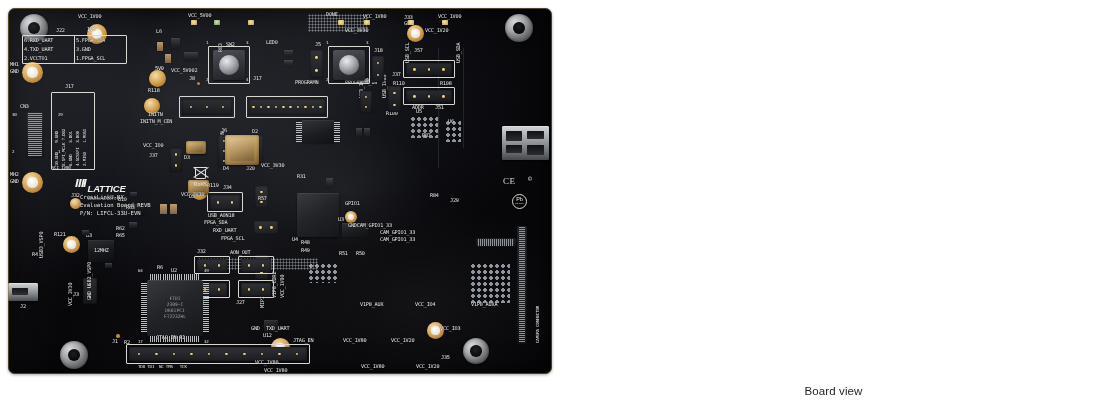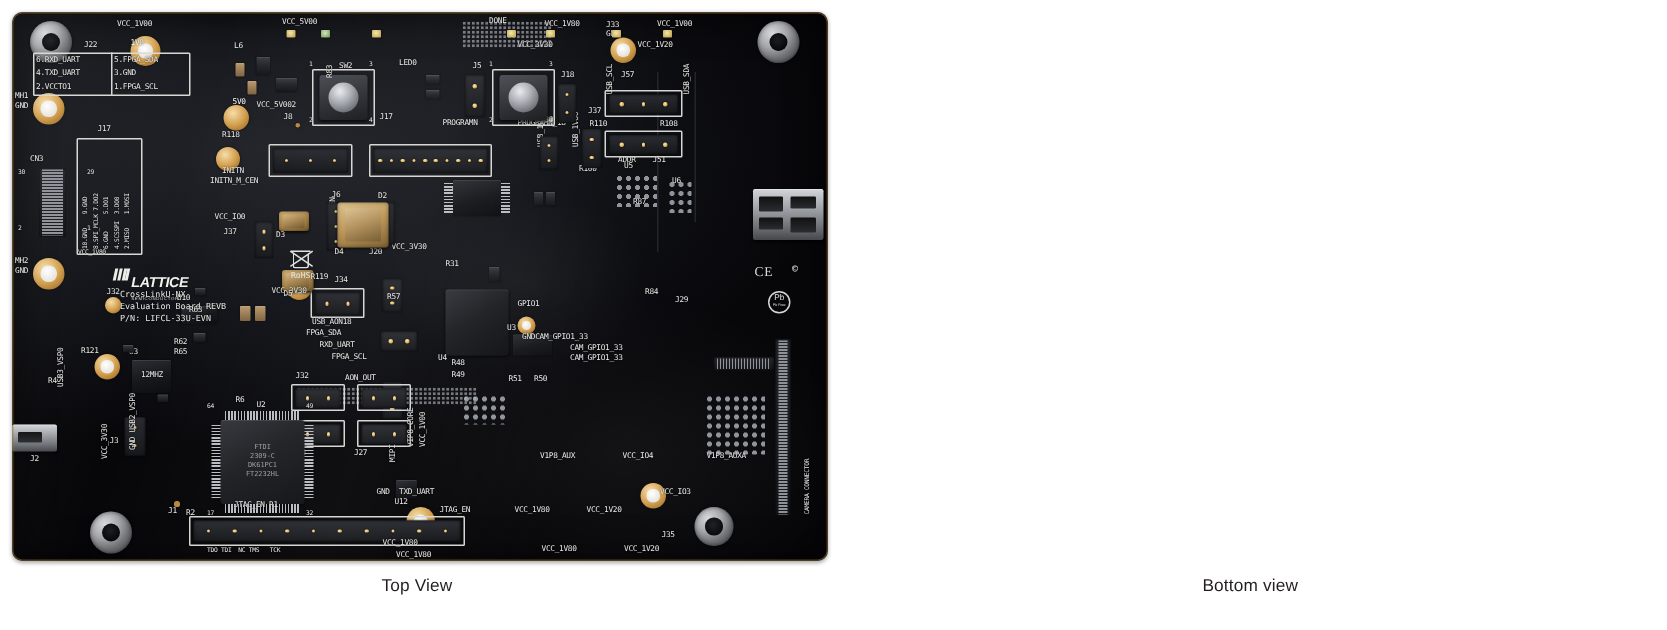--- a/index.html
+++ b/index.html
@@ -684,21 +684,20 @@
       <div class="smd" style="left:356px;top:120px;width:6px;height:9px;"></div>
       <div class="padfield" style="left:402px;top:108px;width:28px;height:22px;"></div>
       <div class="padfield" style="left:437px;top:112px;width:16px;height:22px;"></div>
       <div class="padfield" style="left:462px;top:255px;width:40px;height:40px;"></div>
       <div class="padfield" style="left:300px;top:255px;width:30px;height:20px;"></div>
 
       <div class="sheen"></div>
       <div class="edge-gold"></div>
     </div>
 
-    <div class="caption">Top View</div>
   </div>
 
   <div class="board-panel" id="panel-bottom">
 
-    <div class="caption">Bottom view</div>
+    <div class="caption">Board view</div>
   </div>
 
 </div>
 
 </body></html>

